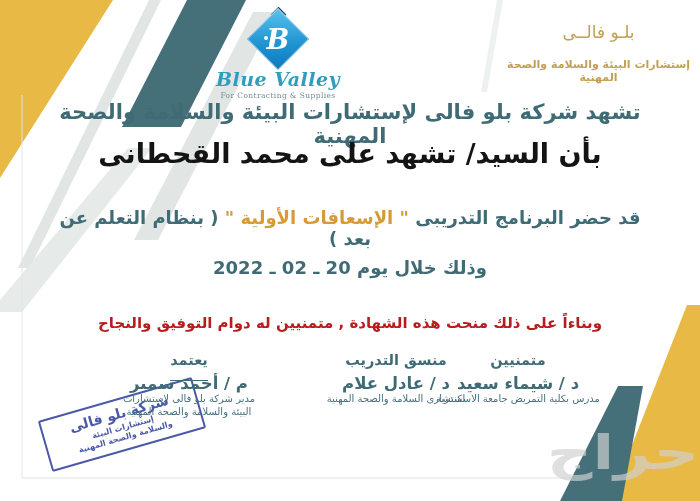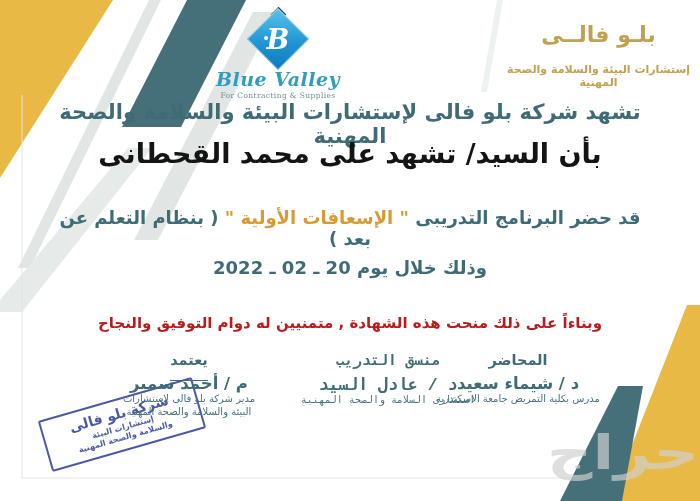--- a/index.html
+++ b/index.html
@@ -18,36 +18,36 @@
     background:linear-gradient(135deg,#5cc2ec 0%,#2196d3 55%,#0c78bd 100%);
     box-shadow:inset 0 0 0 1px rgba(255,255,255,.45);}
   .b-letter{position:absolute;inset:0;display:flex;align-items:center;justify-content:center;
     color:#fff;font:italic bold 27px "DejaVu Serif",serif;}
   .b-dot{position:absolute;left:15px;top:26px;width:4px;height:4px;border-radius:50%;background:#fff;}
   .logo-name{font:italic bold 19px "DejaVu Serif",serif;color:#2f9dbd;margin-top:0;letter-spacing:.5px;}
   .logo-tag{font-family:"DejaVu Serif",serif;font-size:7.5px;color:#6f8f95;letter-spacing:.4px;margin-top:1px;text-align:center;}
 
   
   .brand-ar{position:absolute;right:4px;top:22px;width:195px;text-align:center;z-index:5;color:#c2a052;}
-  .brand-ar .bname{font-size:22px;font-weight:bold;}
+  .brand-ar .bname{font-size:17px;font-weight:normal;}
   .brand-ar .btag{font-size:11px;margin-top:16px;font-weight:bold;}
 
   
   .line{position:absolute;left:55px;right:55px;text-align:center;z-index:5;}
   .l1{top:100px;font-size:21px;font-weight:bold;color:#3f6b75;}
   .l2{top:138px;font-size:27px;font-weight:bold;color:#141414;}
   .l3{top:207px;font-size:18px;font-weight:bold;color:#3f6b75;}
   .l3 .hl{color:#d79a35;}
   .l4{top:257px;font-size:18px;font-weight:bold;color:#3f6b75;}
   .l5{top:314px;font-size:15px;font-weight:bold;color:#b91c1c;}
 
   
   .sig-col{position:absolute;top:352px;width:180px;text-align:center;z-index:5;color:#3f6b75;}
   .sig-0{left:428px;}
-  .sig-1{left:298px;font-family:Liberation Mono, monospace;}
+  .sig-1{left:306px;}
   .sig-2{left:99px;}
   .sig-role{font-size:14.5px;font-weight:bold;}
   .sig-2 .sig-role span{border-bottom:1.5px solid #3f6b75;padding-bottom:12px;}
   .sig-name{font-size:16.5px;font-weight:bold;margin-top:6px;}
   .sig-title{font-size:10px;color:#46707c;line-height:1.25;}
 
   
   .stamp{position:absolute;left:42px;top:398px;width:148px;padding:5px 4px 7px;
     transform:rotate(-16deg);border:2px solid #4b59a8;border-radius:2px;
     background:rgba(255,255,255,.55);z-index:1;text-align:center;color:#4b59a8;}
@@ -107,27 +107,27 @@
 
   <div class="line l1">تشهد شركة بلو فالى لإستشارات البيئة والسلامة والصحة المهنية</div>
   <div class="line l2">بأن السيد/ تشهد على محمد القحطانى</div>
   <div class="line l3">
     <span>قد حضر  البرنامج التدريبى </span><span class="hl">" الإسعافات الأولية "</span><span> ( بنظام التعلم عن بعد )</span>
   </div>
   <div class="line l4">وذلك خلال يوم  20 ـ 02 ـ 2022</div>
   <div class="line l5">وبناءاً على ذلك منحت هذه الشهادة , متمنيين له دوام التوفيق والنجاح</div>
 
   <div class="sig-col sig-0">
-    <div class="sig-role">المحاضر</div>
+    <div class="sig-role">متمنيين</div>
     <div class="sig-name">د / شيماء سعيد</div>
     <div class="sig-title">مدرس بكلية التمريض جامعة الاسكندرية</div>
   </div>
   <div class="sig-col sig-1">
     <div class="sig-role">منسق التدريب</div>
-    <div class="sig-name">د / عادل السيد</div>
+    <div class="sig-name">د / عادل علام</div>
     <div class="sig-title">استشارى السلامة والصحة المهنية</div>
   </div>
   <div class="sig-col sig-2">
     <div class="sig-role"><span>يعتمد</span></div>
     <div class="sig-name">م / أحمد سمير</div>
     <div class="sig-title">
       <div>مدير شركة بلو فالى لإستشارات</div>
       <div>البيئة والسلامة والصحة المهنية</div>
     </div>
   </div>

